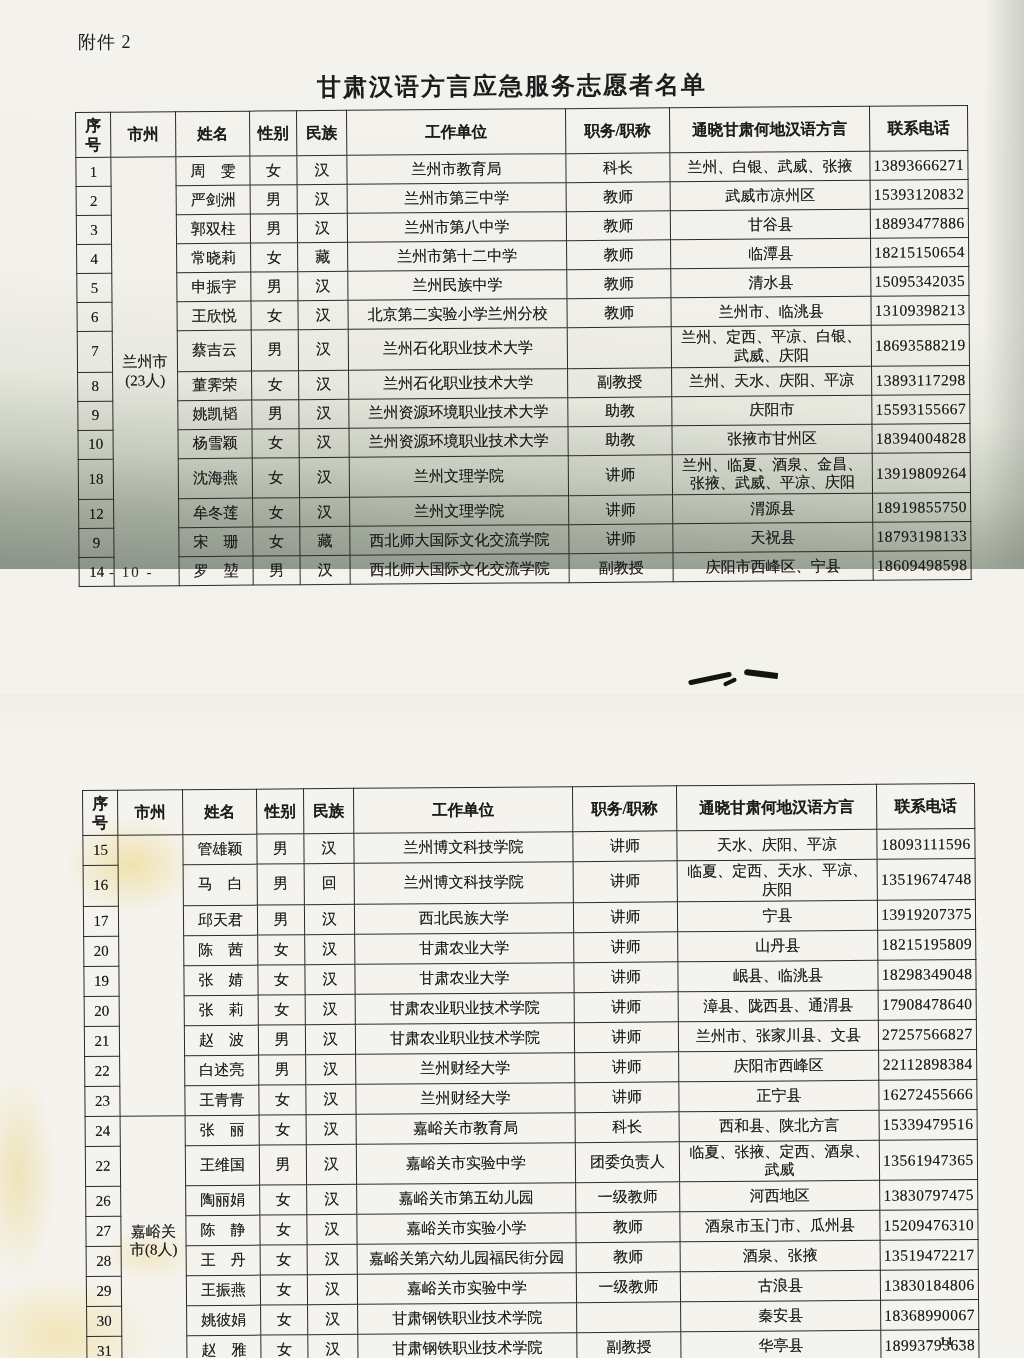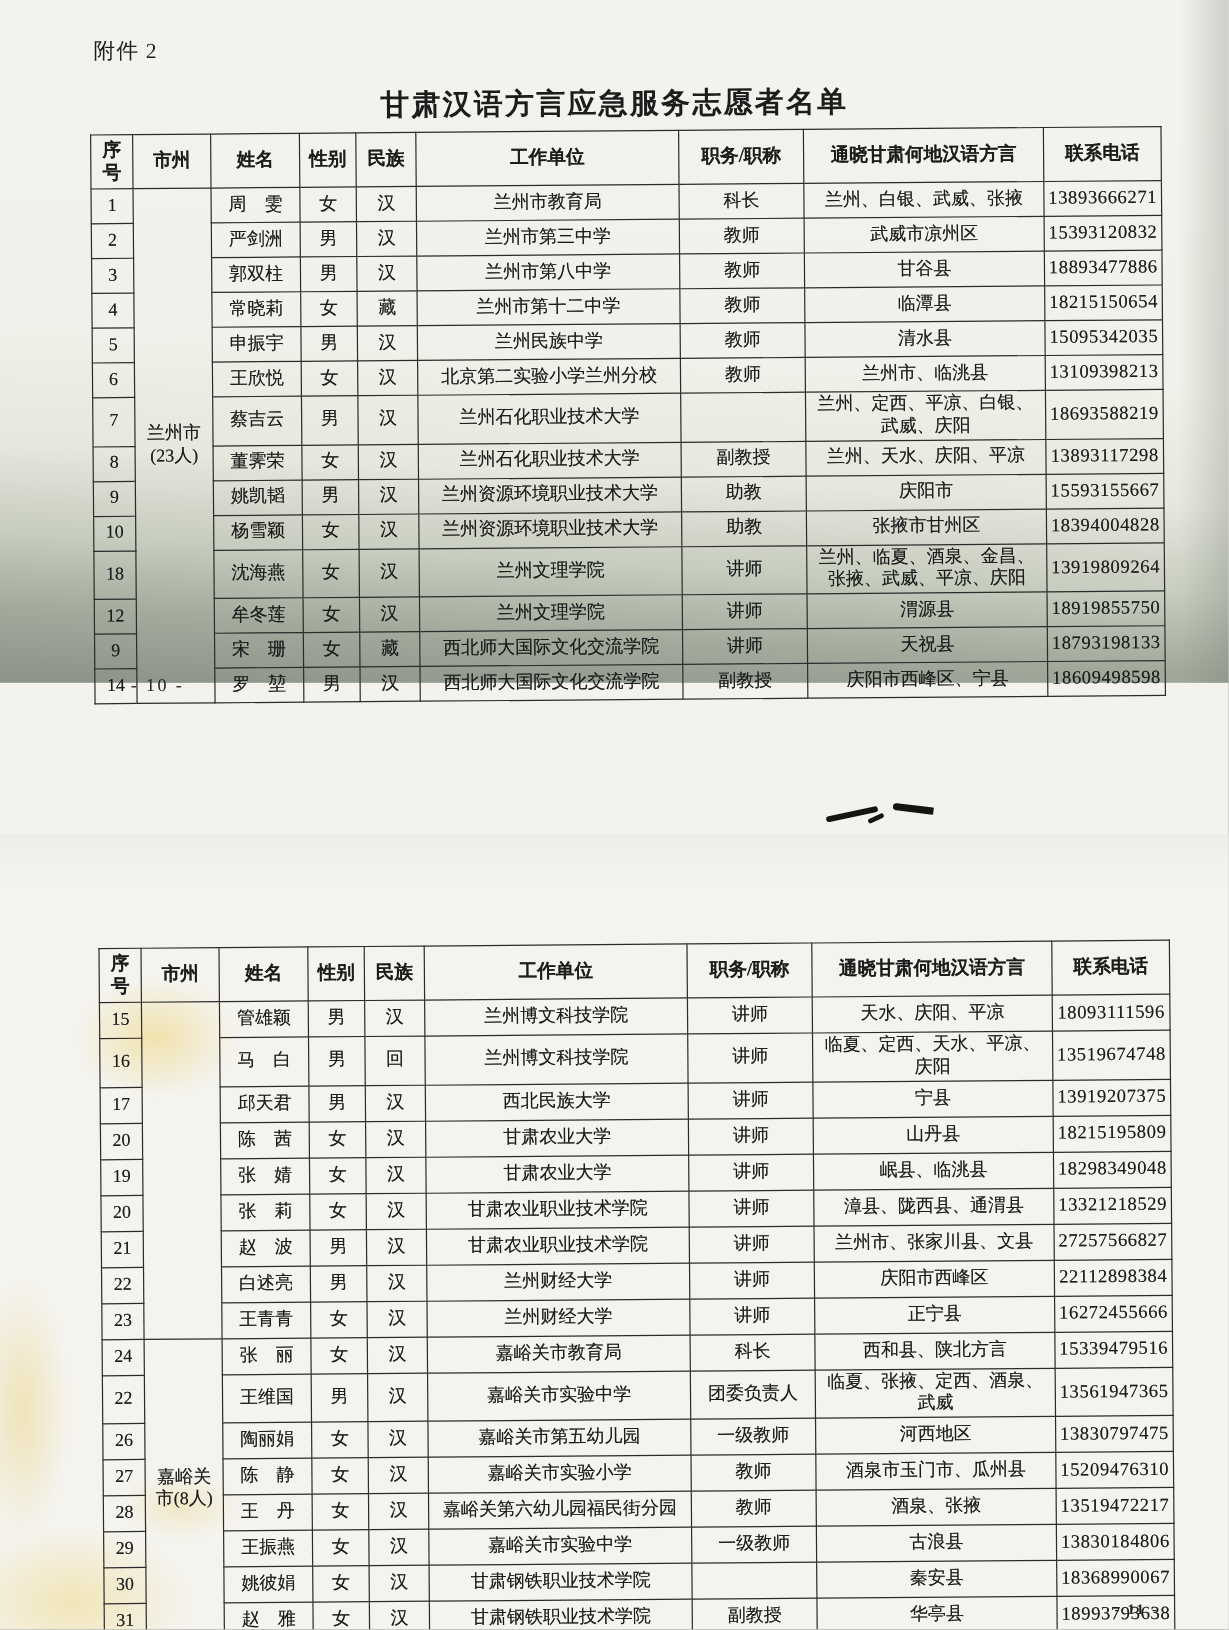--- a/index.html
+++ b/index.html
@@ -328,21 +328,21 @@
             <td class="phone">18298349048</td>
           </tr>
           <tr>
             <td>20</td>
             <td>张　莉</td>
             <td>女</td>
             <td>汉</td>
             <td>甘肃农业职业技术学院</td>
             <td>讲师</td>
             <td>漳县、陇西县、通渭县</td>
-            <td class="phone">13321218529</td>
+            <td class="phone">17908478640</td>
           </tr>
           <tr>
             <td>21</td>
             <td>赵　波</td>
             <td>男</td>
             <td>汉</td>
             <td>甘肃农业职业技术学院</td>
             <td>讲师</td>
             <td>兰州市、张家川县、文县</td>
             <td class="phone">27257566827</td>

